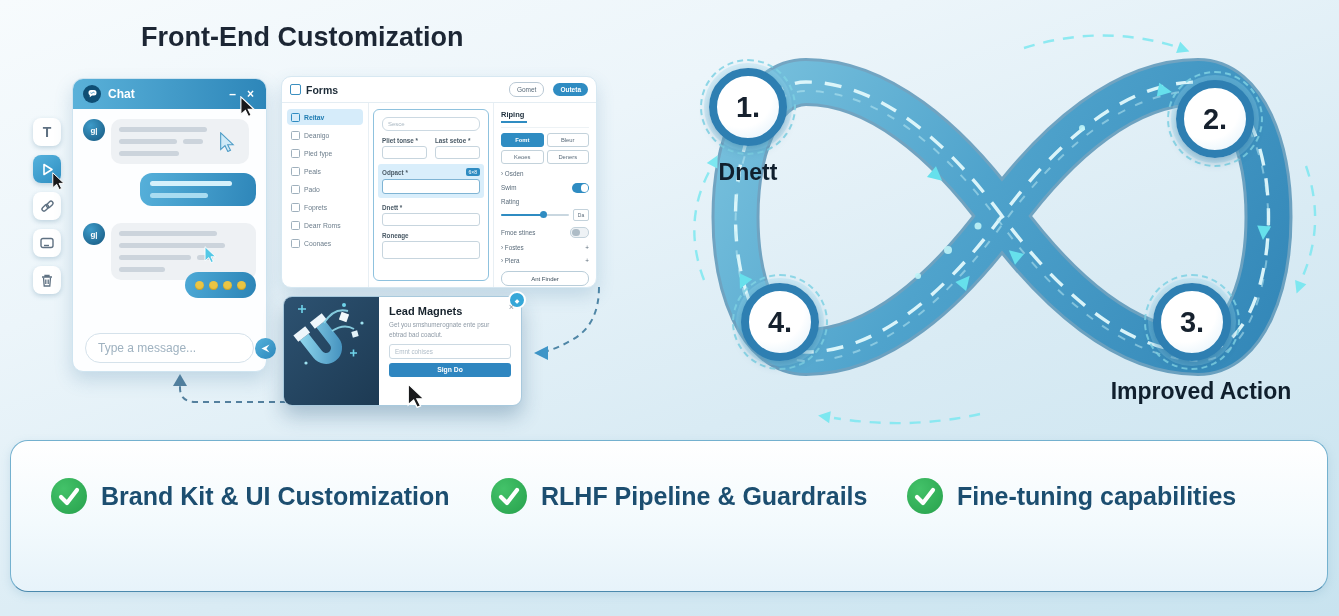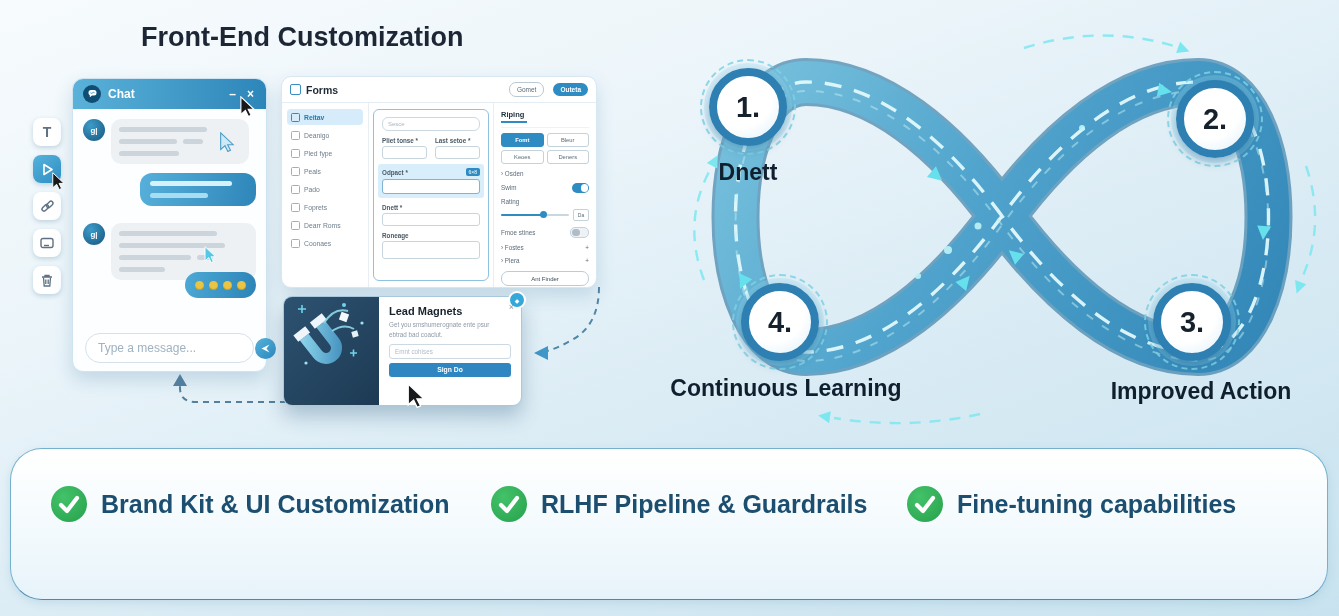--- a/index.html
+++ b/index.html
@@ -97,23 +97,23 @@
   
   .loop-svg{position:absolute;left:672px;top:18px;}
   .step{position:absolute;width:78px;height:78px;}
   .step-ring{position:absolute;left:-9px;top:-9px;width:92px;height:92px;border:2px dashed #7fd2e4;border-radius:50%;opacity:.85;}
   .step-circle{position:absolute;left:0;top:0;width:62px;height:62px;border:8px solid #2e7fb2;border-radius:50%;
     background:radial-gradient(circle at 38% 32%,#ffffff 55%,#ddeffa 100%);
     box-shadow:0 4px 10px rgba(30,90,130,.35),0 0 0 5px rgba(150,215,240,.3);
     display:flex;align-items:center;justify-content:center;font-size:29px;font-weight:bold;color:#16212e;}
   .step-label{position:absolute;transform:translateX(-50%);font-size:23px;font-weight:bold;color:#101f2d;white-space:nowrap;}
   
-  .features{position:absolute;left:10px;top:440px;width:1316px;height:150px;border-radius:32px;
+  .features{position:absolute;left:10px;top:440px;width:1316px;height:150px;border-radius:18px;
     background:linear-gradient(180deg,#ffffff 0%,#f3fafd 55%,#e7f3fa 100%);
-    border:1.5px solid #74b1cf;border-bottom-color:#4b89ad;box-shadow:0 3px 8px rgba(120,170,200,.25);margin-top:8px;}
+    border:1.5px solid #74b1cf;border-bottom-color:#4b89ad;box-shadow:0 3px 8px rgba(120,170,200,.25);}
   .feat{position:absolute;display:flex;align-items:center;gap:14px;height:36px;}
   .check{width:36px;height:36px;border-radius:50%;background:radial-gradient(circle at 35% 30%,#43c269,#27a14c);
     display:flex;align-items:center;justify-content:center;flex:0 0 auto;}
   .feat-text{font-size:25px;font-weight:bold;color:#1c4e70;white-space:nowrap;}
   
   .overlay{position:absolute;left:0;top:0;pointer-events:none;}
   .cursor{position:absolute;}
 </style>
 </head>
 <body>
@@ -205,21 +205,20 @@
   <div class="step" style="left:1153px;top:283px">
     <div class="step-ring"></div>
     <div class="step-circle">3.</div>
   </div>
   <div class="step" style="left:741px;top:283px">
     <div class="step-ring"></div>
     <div class="step-circle">4.</div>
   </div>
   <div class="step-label" style="left:748px;top:159px">Dnett</div>
   <div class="step-label" style="left:1201px;top:378px">Improved Action</div>
-  <div class="step-label" style="left:786px;top:375px">Continuous Learning</div>
 
   <svg class="overlay" width="1339" height="616">
     <path d="M 440 402 L 196 402 Q 180 402 180 388 L 180 384" stroke="#54809e" stroke-width="2" stroke-dasharray="6 5" fill="none"></path>
     <polygon points="173,386 187,386 180,374" fill="#54809e"></polygon>
     <path d="M 599 287 Q 599 325 572 340 Q 558 348 544 352" stroke="#4f86a6" stroke-width="2" stroke-dasharray="6 5" fill="none"></path>
     <polygon points="548,346 548,360 534,353" fill="#3f96c8"></polygon>
   </svg>
 
   <div class="chat">
     <div class="chat-header">

